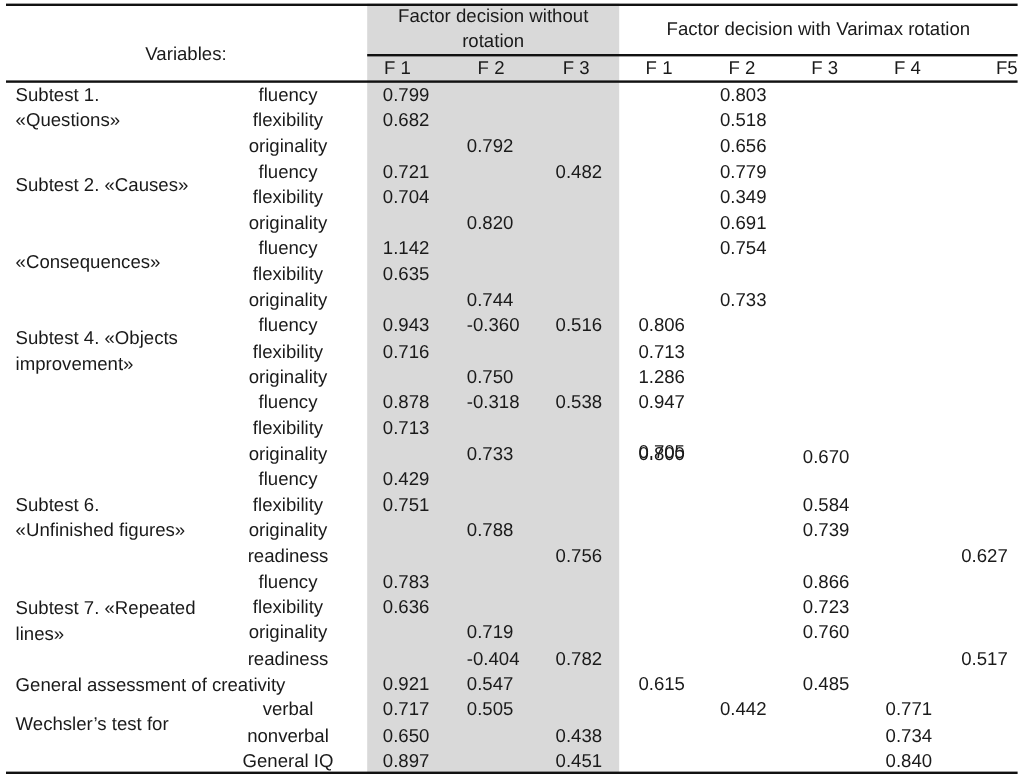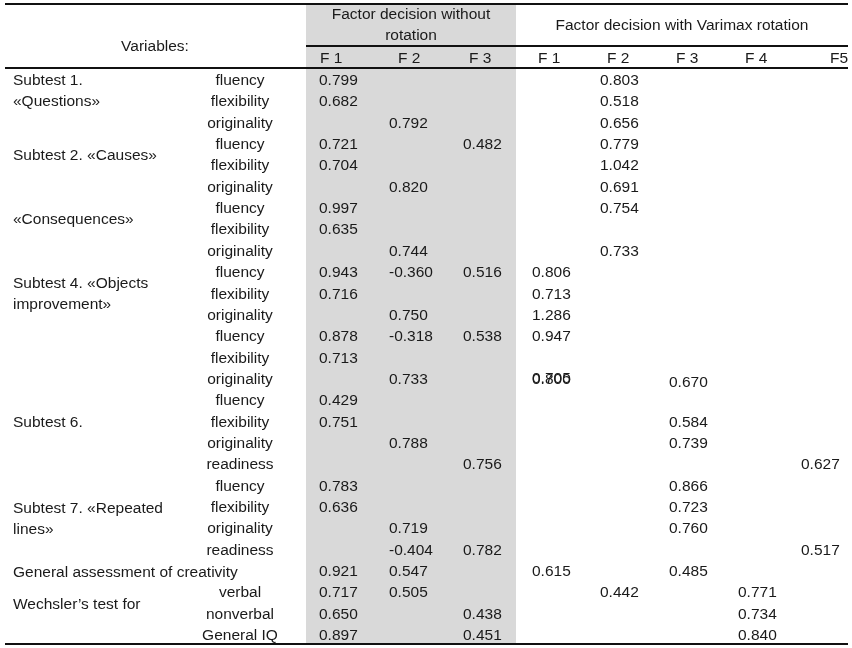--- a/index.html
+++ b/index.html
@@ -45,20 +45,21 @@
   </div>
   <div class="txt" style="left:13px; top:208px;">
     <div>«Consequences»</div>
   </div>
   <div class="txt" style="left:13px; top:272px;">
     <div>Subtest 4. «Objects</div>
     <div>improvement»</div>
   </div>
   <div class="txt" style="left:13px; top:411px;">
     <div>Subtest 6.</div>
+    <div>«Unfinished figures»</div>
   </div>
   <div class="txt" style="left:13px; top:497px;">
     <div>Subtest 7. «Repeated</div>
     <div>lines»</div>
   </div>
   <div class="txt" style="left:13px; top:561px;">
     <div>General assessment of creativity</div>
   </div>
   <div class="txt" style="left:13px; top:593px;">
     <div>Wechsler’s test for</div>
@@ -108,39 +109,39 @@
         <div class="txt" style="left: 669px; top: 133px;"></div>
         <div class="txt" style="left: 738px; top: 133px;"></div>
         <div class="txt" style="left: 801px; top: 133px;"></div>
       </div>
       <div>
         <div class="txt c" style="left: 170px; width: 140px; top: 154px;">flexibility</div>
         <div class="txt" style="left: 319px; top: 154px;">0.704</div>
         <div class="txt" style="left: 389px; top: 154px;"></div>
         <div class="txt" style="left: 463px; top: 154px;"></div>
         <div class="txt" style="left: 532px; top: 154px;"></div>
-        <div class="txt" style="left: 600px; top: 154px;">1.042</div>
+        <div class="txt" style="left: 600px; top: 154px;">0.349</div>
         <div class="txt" style="left: 669px; top: 154px;"></div>
         <div class="txt" style="left: 738px; top: 154px;"></div>
         <div class="txt" style="left: 801px; top: 154px;"></div>
       </div>
       <div>
         <div class="txt c" style="left: 170px; width: 140px; top: 176px;">originality</div>
         <div class="txt" style="left: 319px; top: 176px;"></div>
         <div class="txt" style="left: 389px; top: 176px;">0.820</div>
         <div class="txt" style="left: 463px; top: 176px;"></div>
         <div class="txt" style="left: 532px; top: 176px;"></div>
         <div class="txt" style="left: 600px; top: 176px;">0.691</div>
         <div class="txt" style="left: 669px; top: 176px;"></div>
         <div class="txt" style="left: 738px; top: 176px;"></div>
         <div class="txt" style="left: 801px; top: 176px;"></div>
       </div>
       <div>
         <div class="txt c" style="left: 170px; width: 140px; top: 197px;">fluency</div>
-        <div class="txt" style="left: 319px; top: 197px;">0.997</div>
+        <div class="txt" style="left: 319px; top: 197px;">1.142</div>
         <div class="txt" style="left: 389px; top: 197px;"></div>
         <div class="txt" style="left: 463px; top: 197px;"></div>
         <div class="txt" style="left: 532px; top: 197px;"></div>
         <div class="txt" style="left: 600px; top: 197px;">0.754</div>
         <div class="txt" style="left: 669px; top: 197px;"></div>
         <div class="txt" style="left: 738px; top: 197px;"></div>
         <div class="txt" style="left: 801px; top: 197px;"></div>
       </div>
       <div>
         <div class="txt c" style="left: 170px; width: 140px; top: 218px;">flexibility</div>

